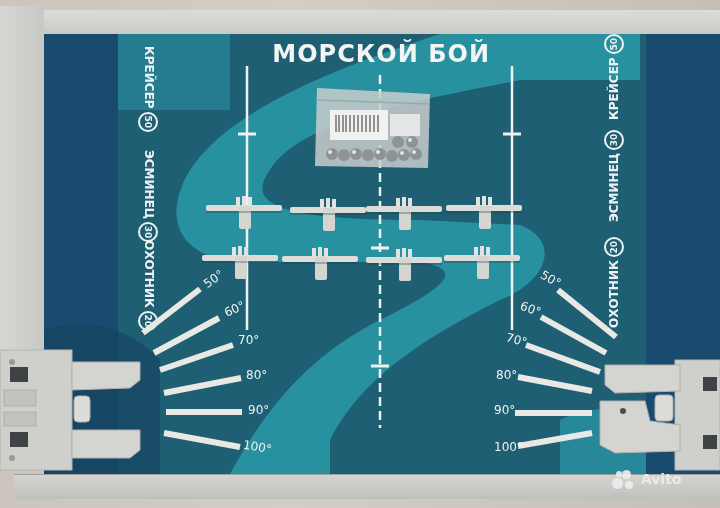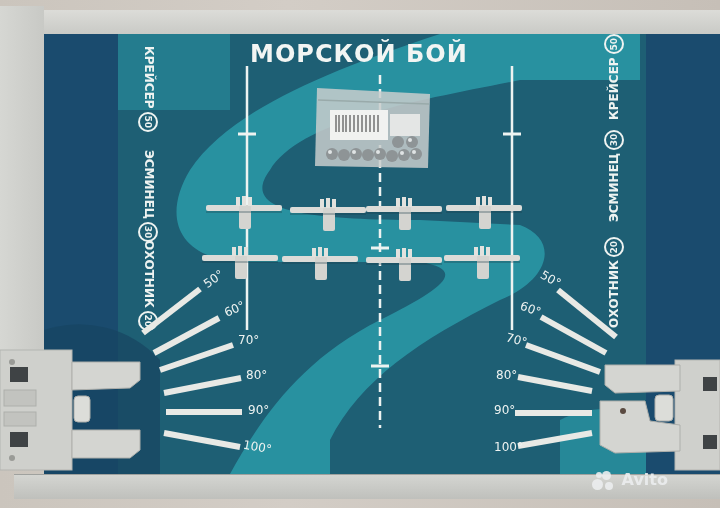--- a/index.html
+++ b/index.html
@@ -4,27 +4,27 @@
 <style>
   html,body{margin:0;padding:0;}
   body{width:720px;height:508px;overflow:hidden;background:#c9c4bd;font-family:"DejaVu Sans",sans-serif;position:relative;}
   .abs{position:absolute;}
   .wood{left:0;top:0;width:720px;height:508px;background:linear-gradient(90deg,#cbc5bd,#d3cdc6 40%,#c6bfb7);}
   .frame-top{left:40px;top:10px;width:680px;height:24px;background:linear-gradient(#dcdcd8,#c9cac6);border-bottom:1px solid #a9aba8;}
   .frame-bottom{left:14px;top:474px;width:706px;height:24px;background:linear-gradient(#d4d5d1,#bfc0bc);border-top:1px solid #9fa19e;}
   .frame-left{left:0;top:6px;width:44px;height:350px;background:linear-gradient(90deg,#d6d7d3,#c8c9c5);}
   .board{left:44px;top:34px;width:676px;height:440px;background:#1a4b6e;}
   .panel{left:118px;top:34px;width:528px;height:440px;background:#1e5f74;}
-  .title{left:250px;top:40px;width:240px;text-align:left;color:#f2f5f3;font-size:24px;font-weight:bold;letter-spacing:1px;}
+  .title{left:250px;top:40px;width:240px;text-align:right;color:#f2f5f3;font-size:24px;font-weight:bold;letter-spacing:1px;}
   .vtext{color:#eef3f1;font-size:12px;font-weight:bold;white-space:nowrap;}
   .vl{transform:rotate(90deg);transform-origin:left top;}
   .vr{transform:rotate(-90deg);transform-origin:left top;}
   .badge{display:inline-block;width:16px;height:16px;border:2px solid #eef3f1;border-radius:50%;font-size:9px;line-height:16px;text-align:center;margin-left:3px;vertical-align:middle;}
   .deg{color:#eef3f1;font-size:12px;}
-  .avito{left:592px;top:470px;color:#eceeef;font-size:16px;font-weight:bold;opacity:.9;}
+  .avito{left:612px;top:470px;color:#eceeef;font-size:14px;font-weight:bold;opacity:.9;}
   .bag{left:312px;top:80px;width:120px;height:90px;}
 </style>
 </head>
 <body>
 
 <div class="abs wood"></div>
 <div class="abs frame-top"></div>
 <div class="abs frame-left"></div>
 <div class="abs board"></div>
 <div class="abs panel"></div>

